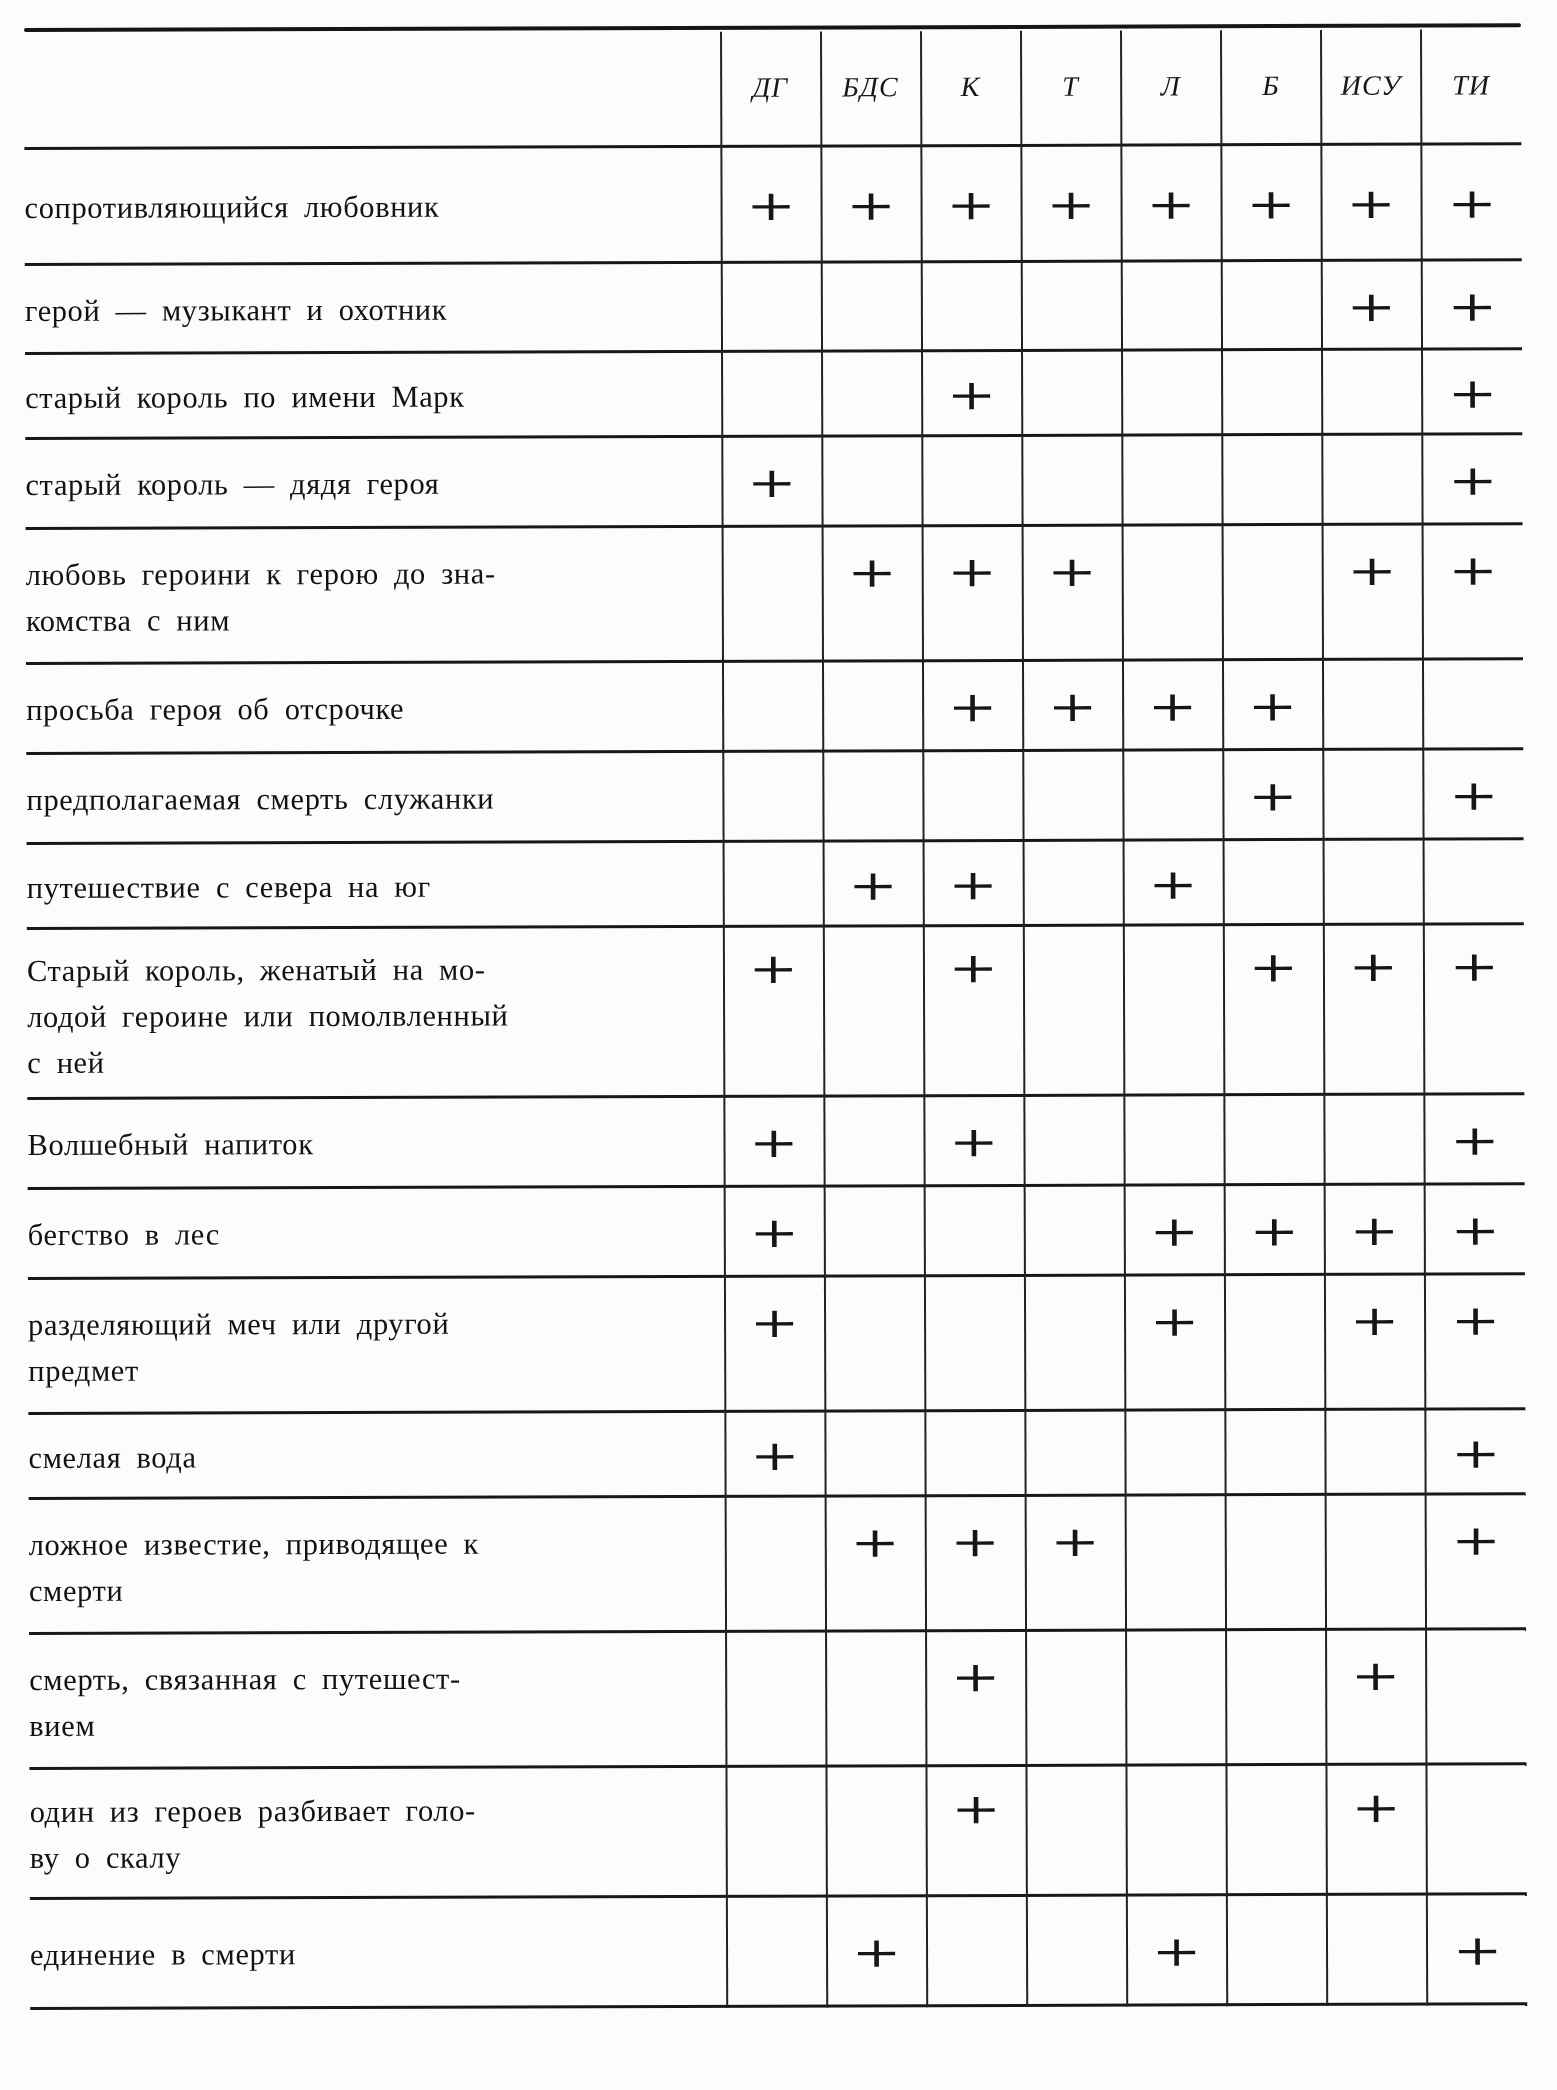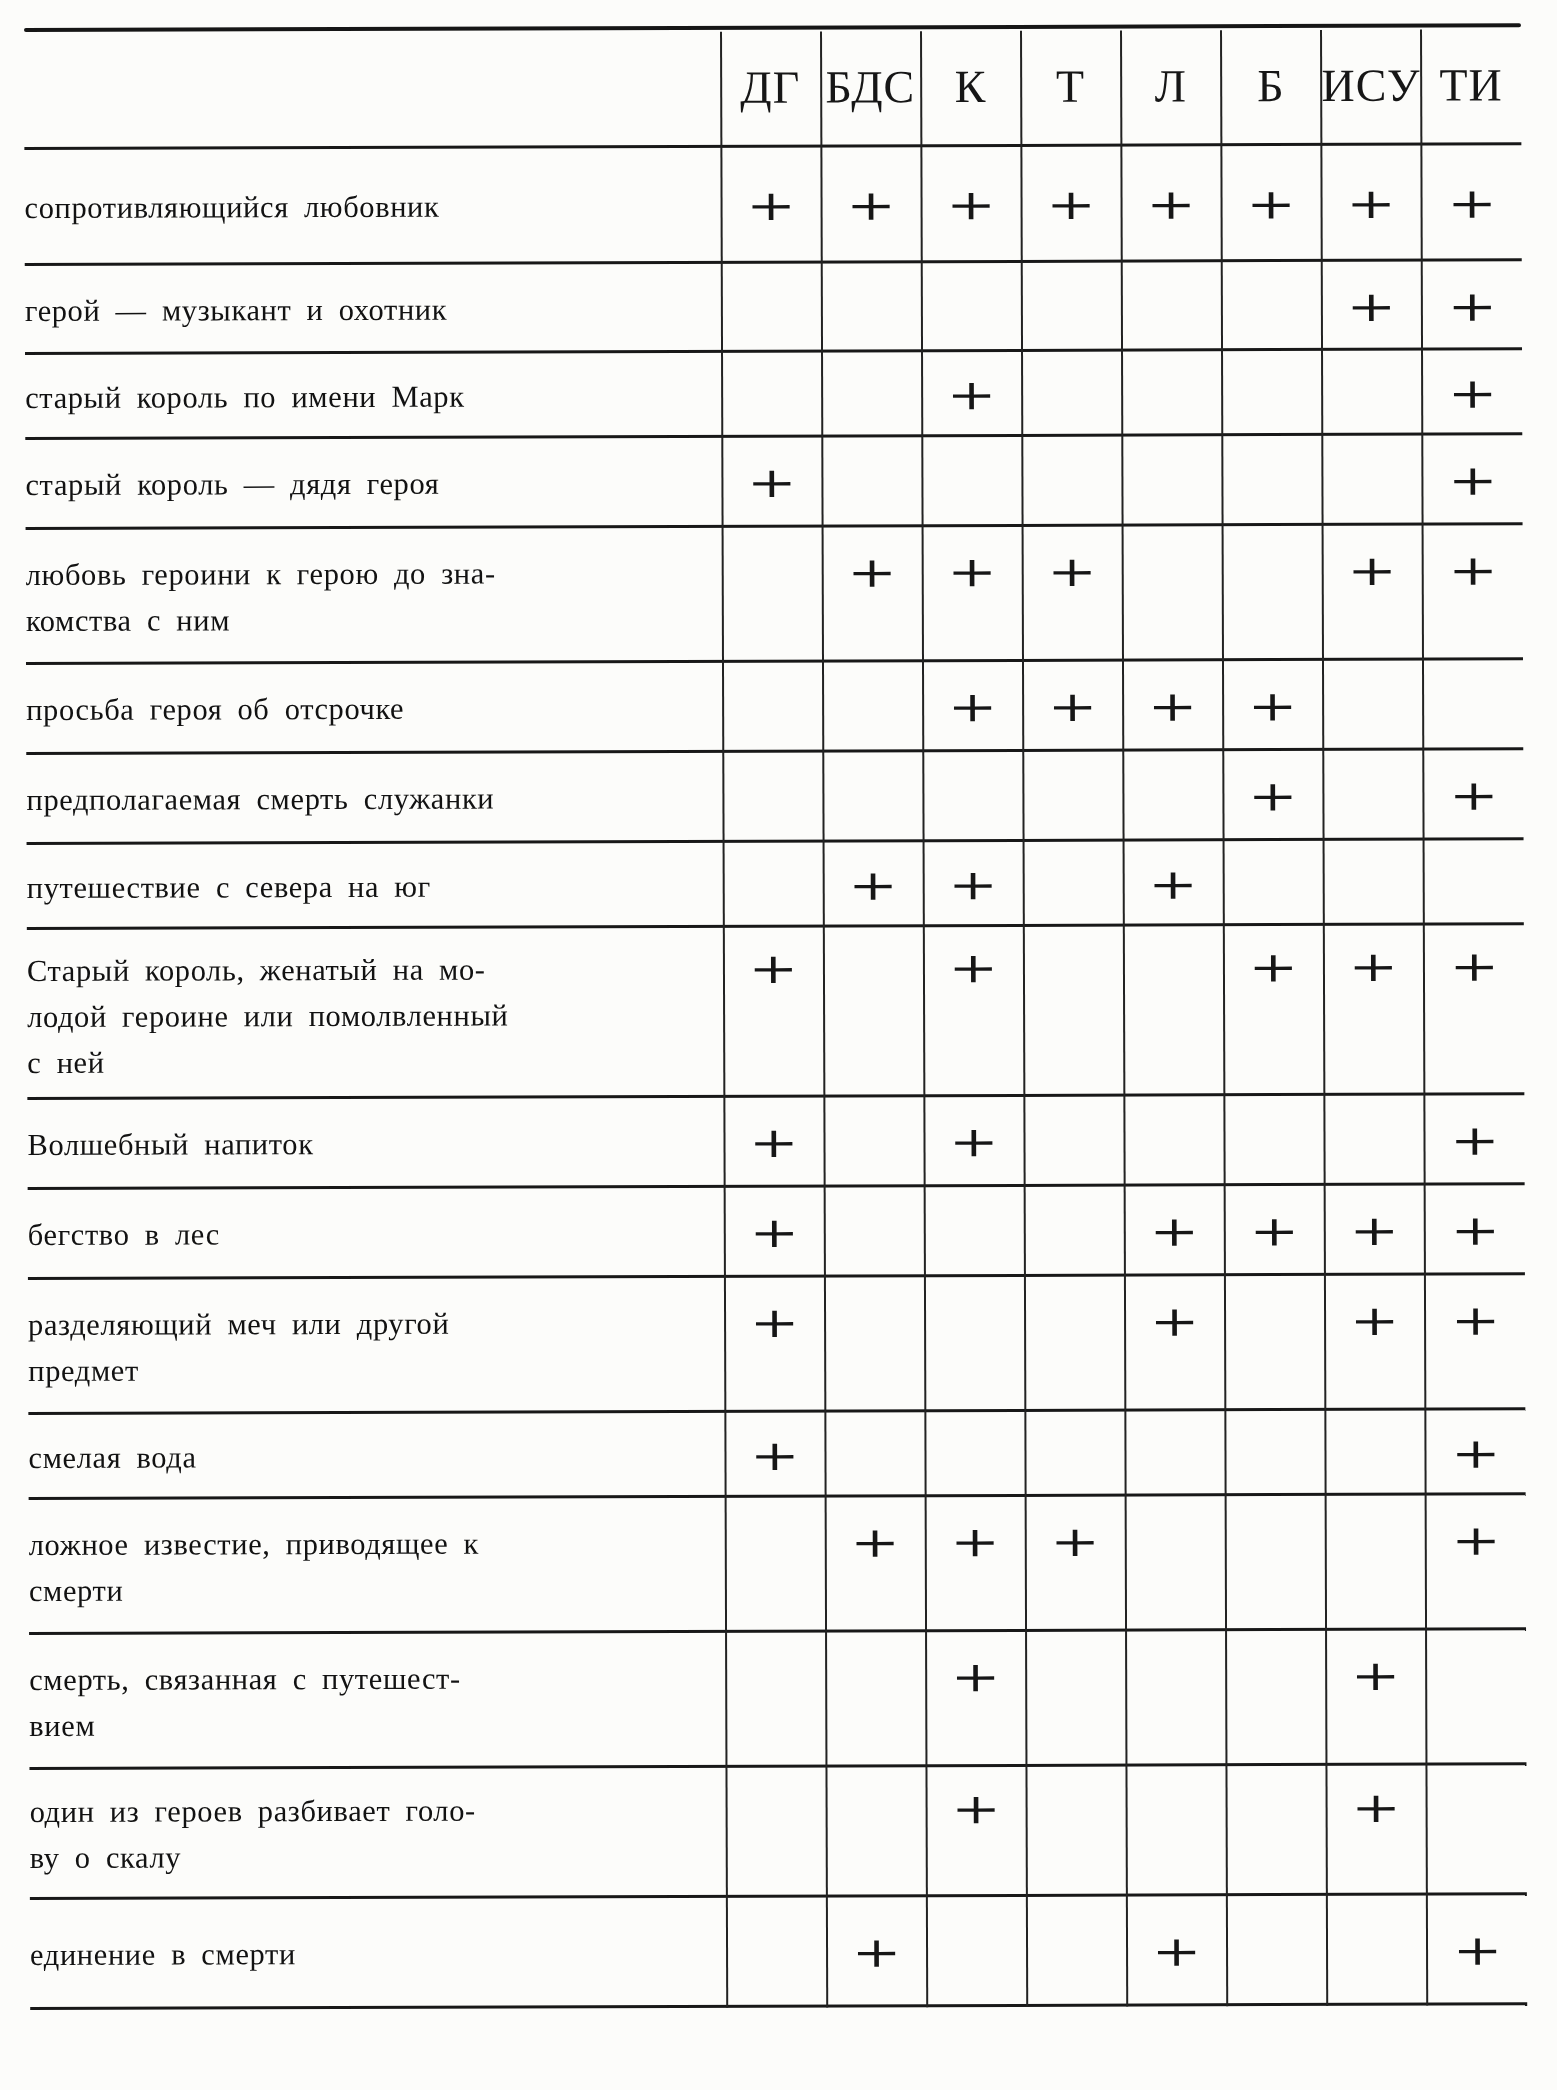--- a/index.html
+++ b/index.html
@@ -25,21 +25,22 @@
     display:flex;
     min-height:118px;
     border-bottom:3px solid #181818;
     box-sizing:border-box;
     align-items:center;
   }
   .label-spacer{width:696px;flex:0 0 696px;}
   .cols{flex:1;display:flex;align-self:stretch;align-items:center;}
   .col-head{
     flex:1;text-align:center;
-    font-size:46px;
+    font-style:italic;
+    font-size:28px;
     letter-spacing:1px;
     color:#161616;
   }
   .row{
     display:flex;
     align-items:flex-start;
     border-bottom:3px solid #181818;
     box-sizing:border-box;
   }
   .label-cell{

